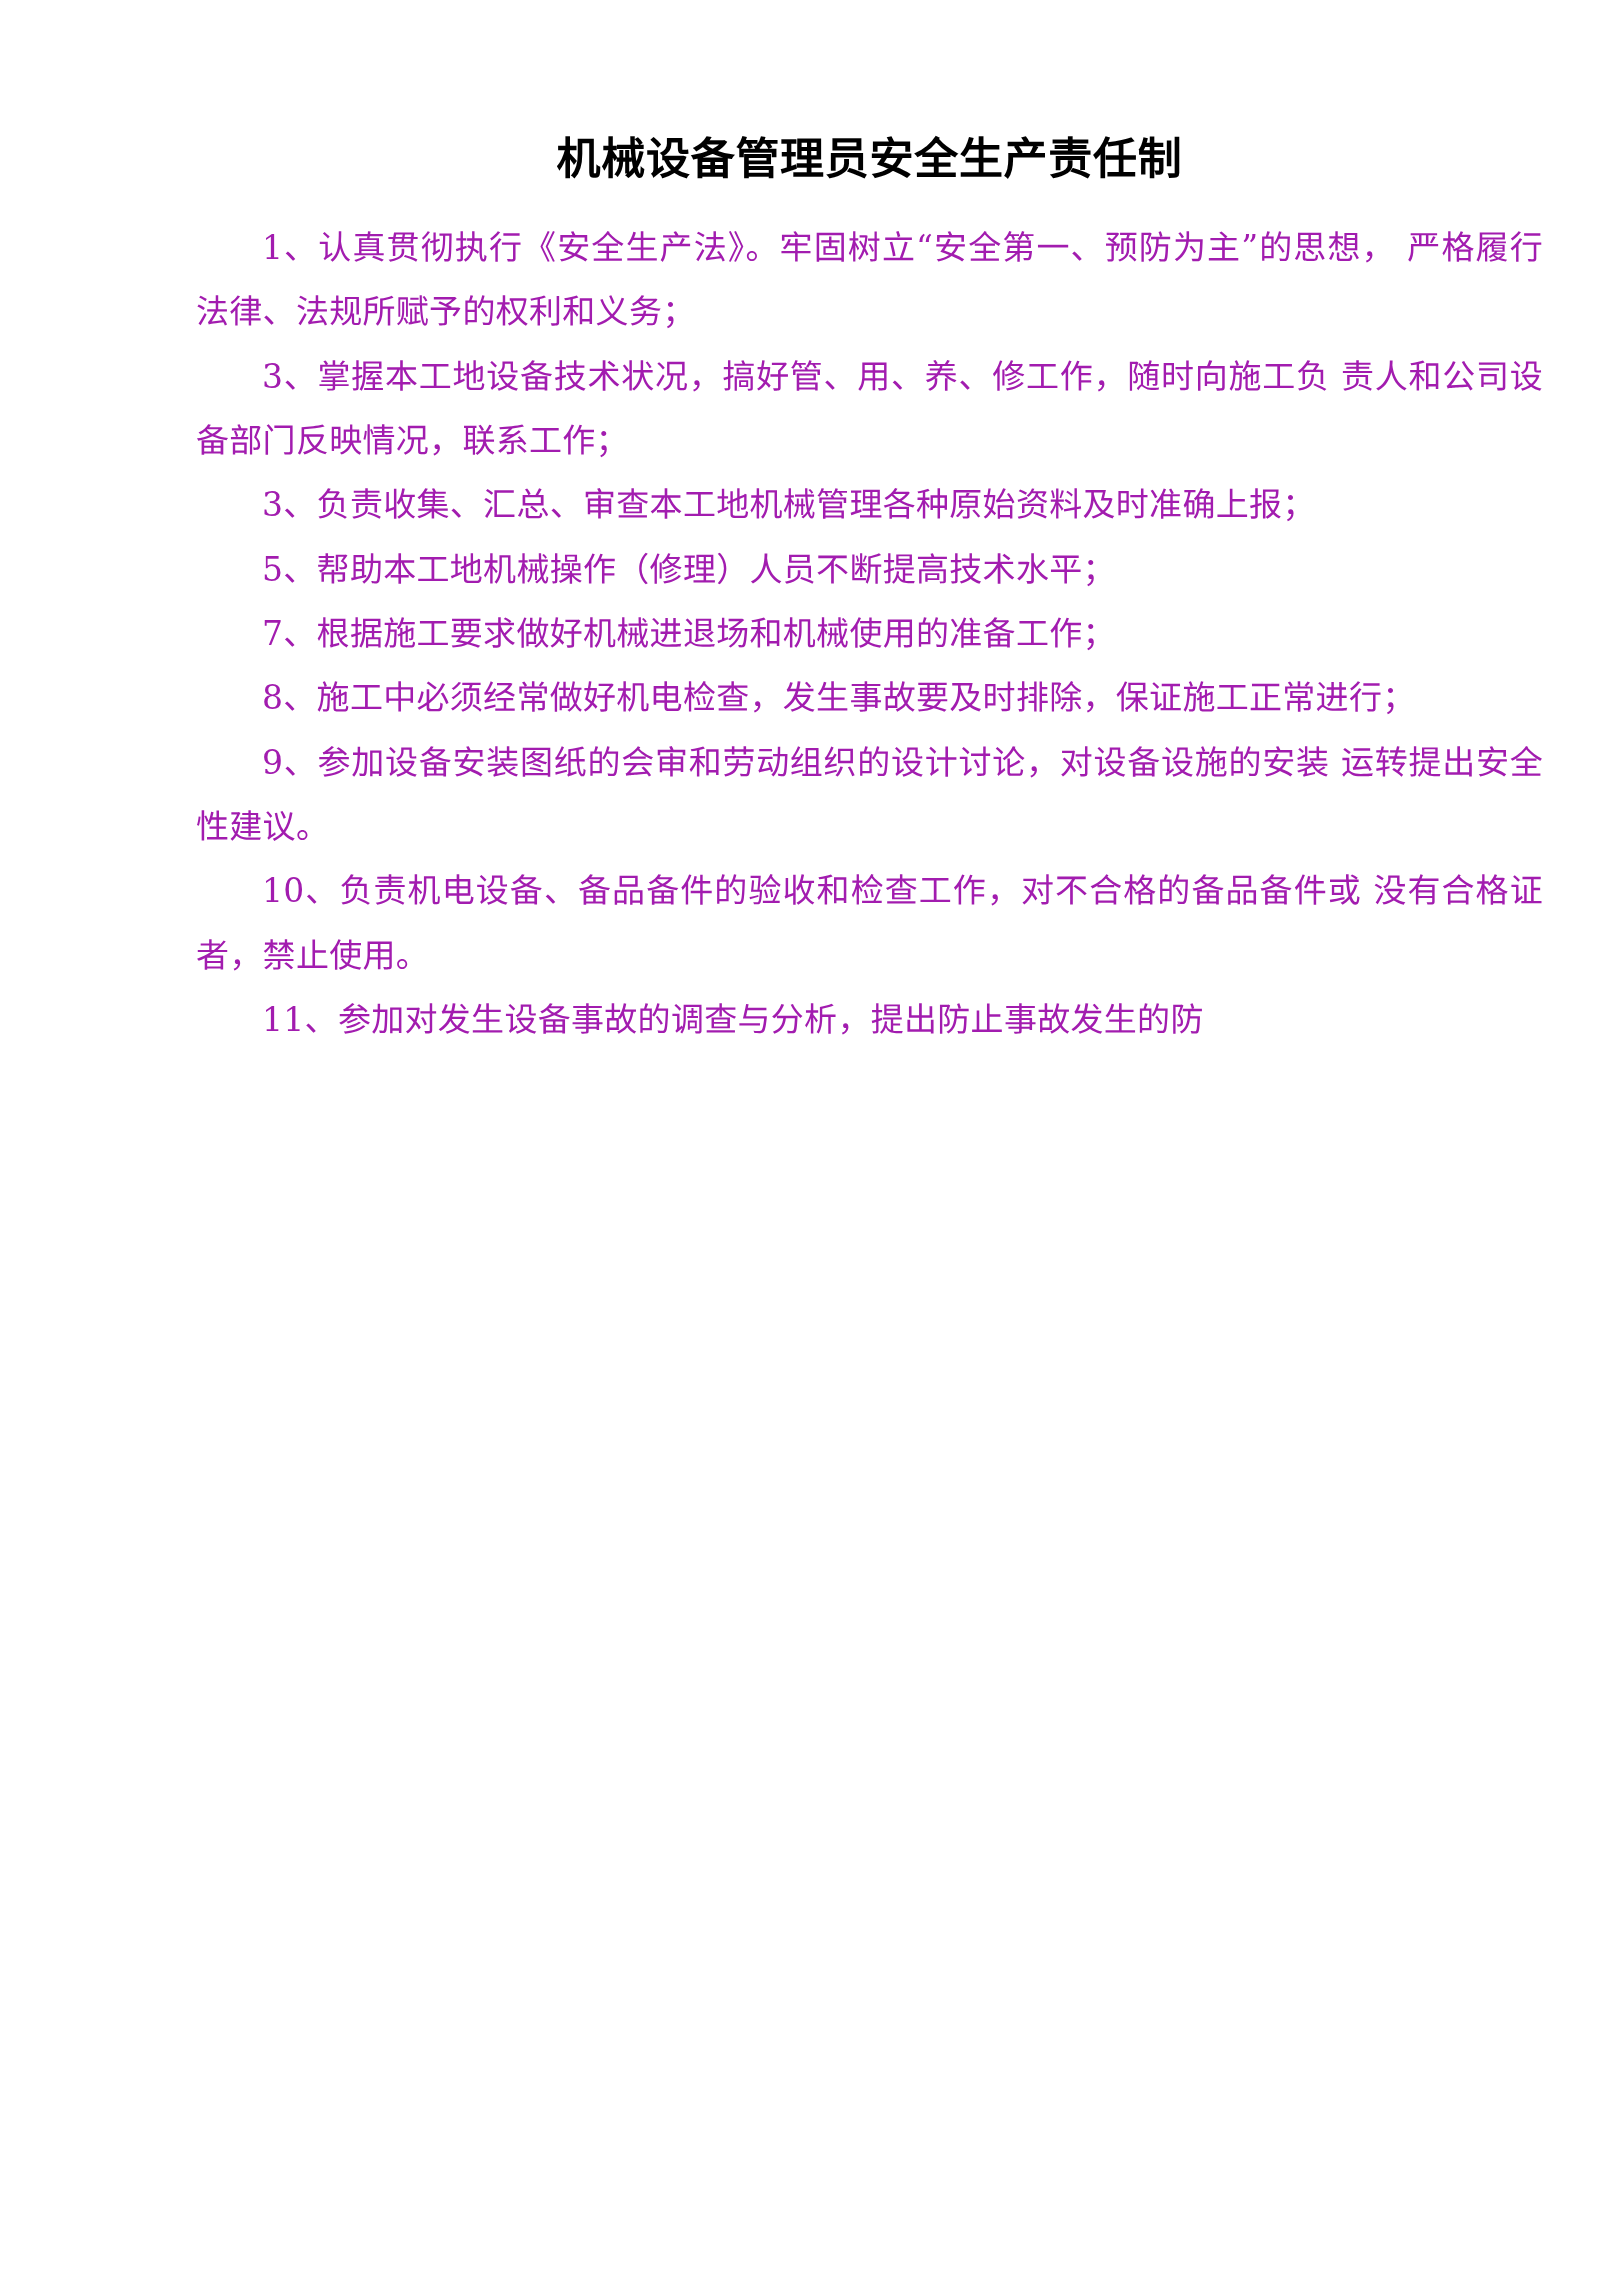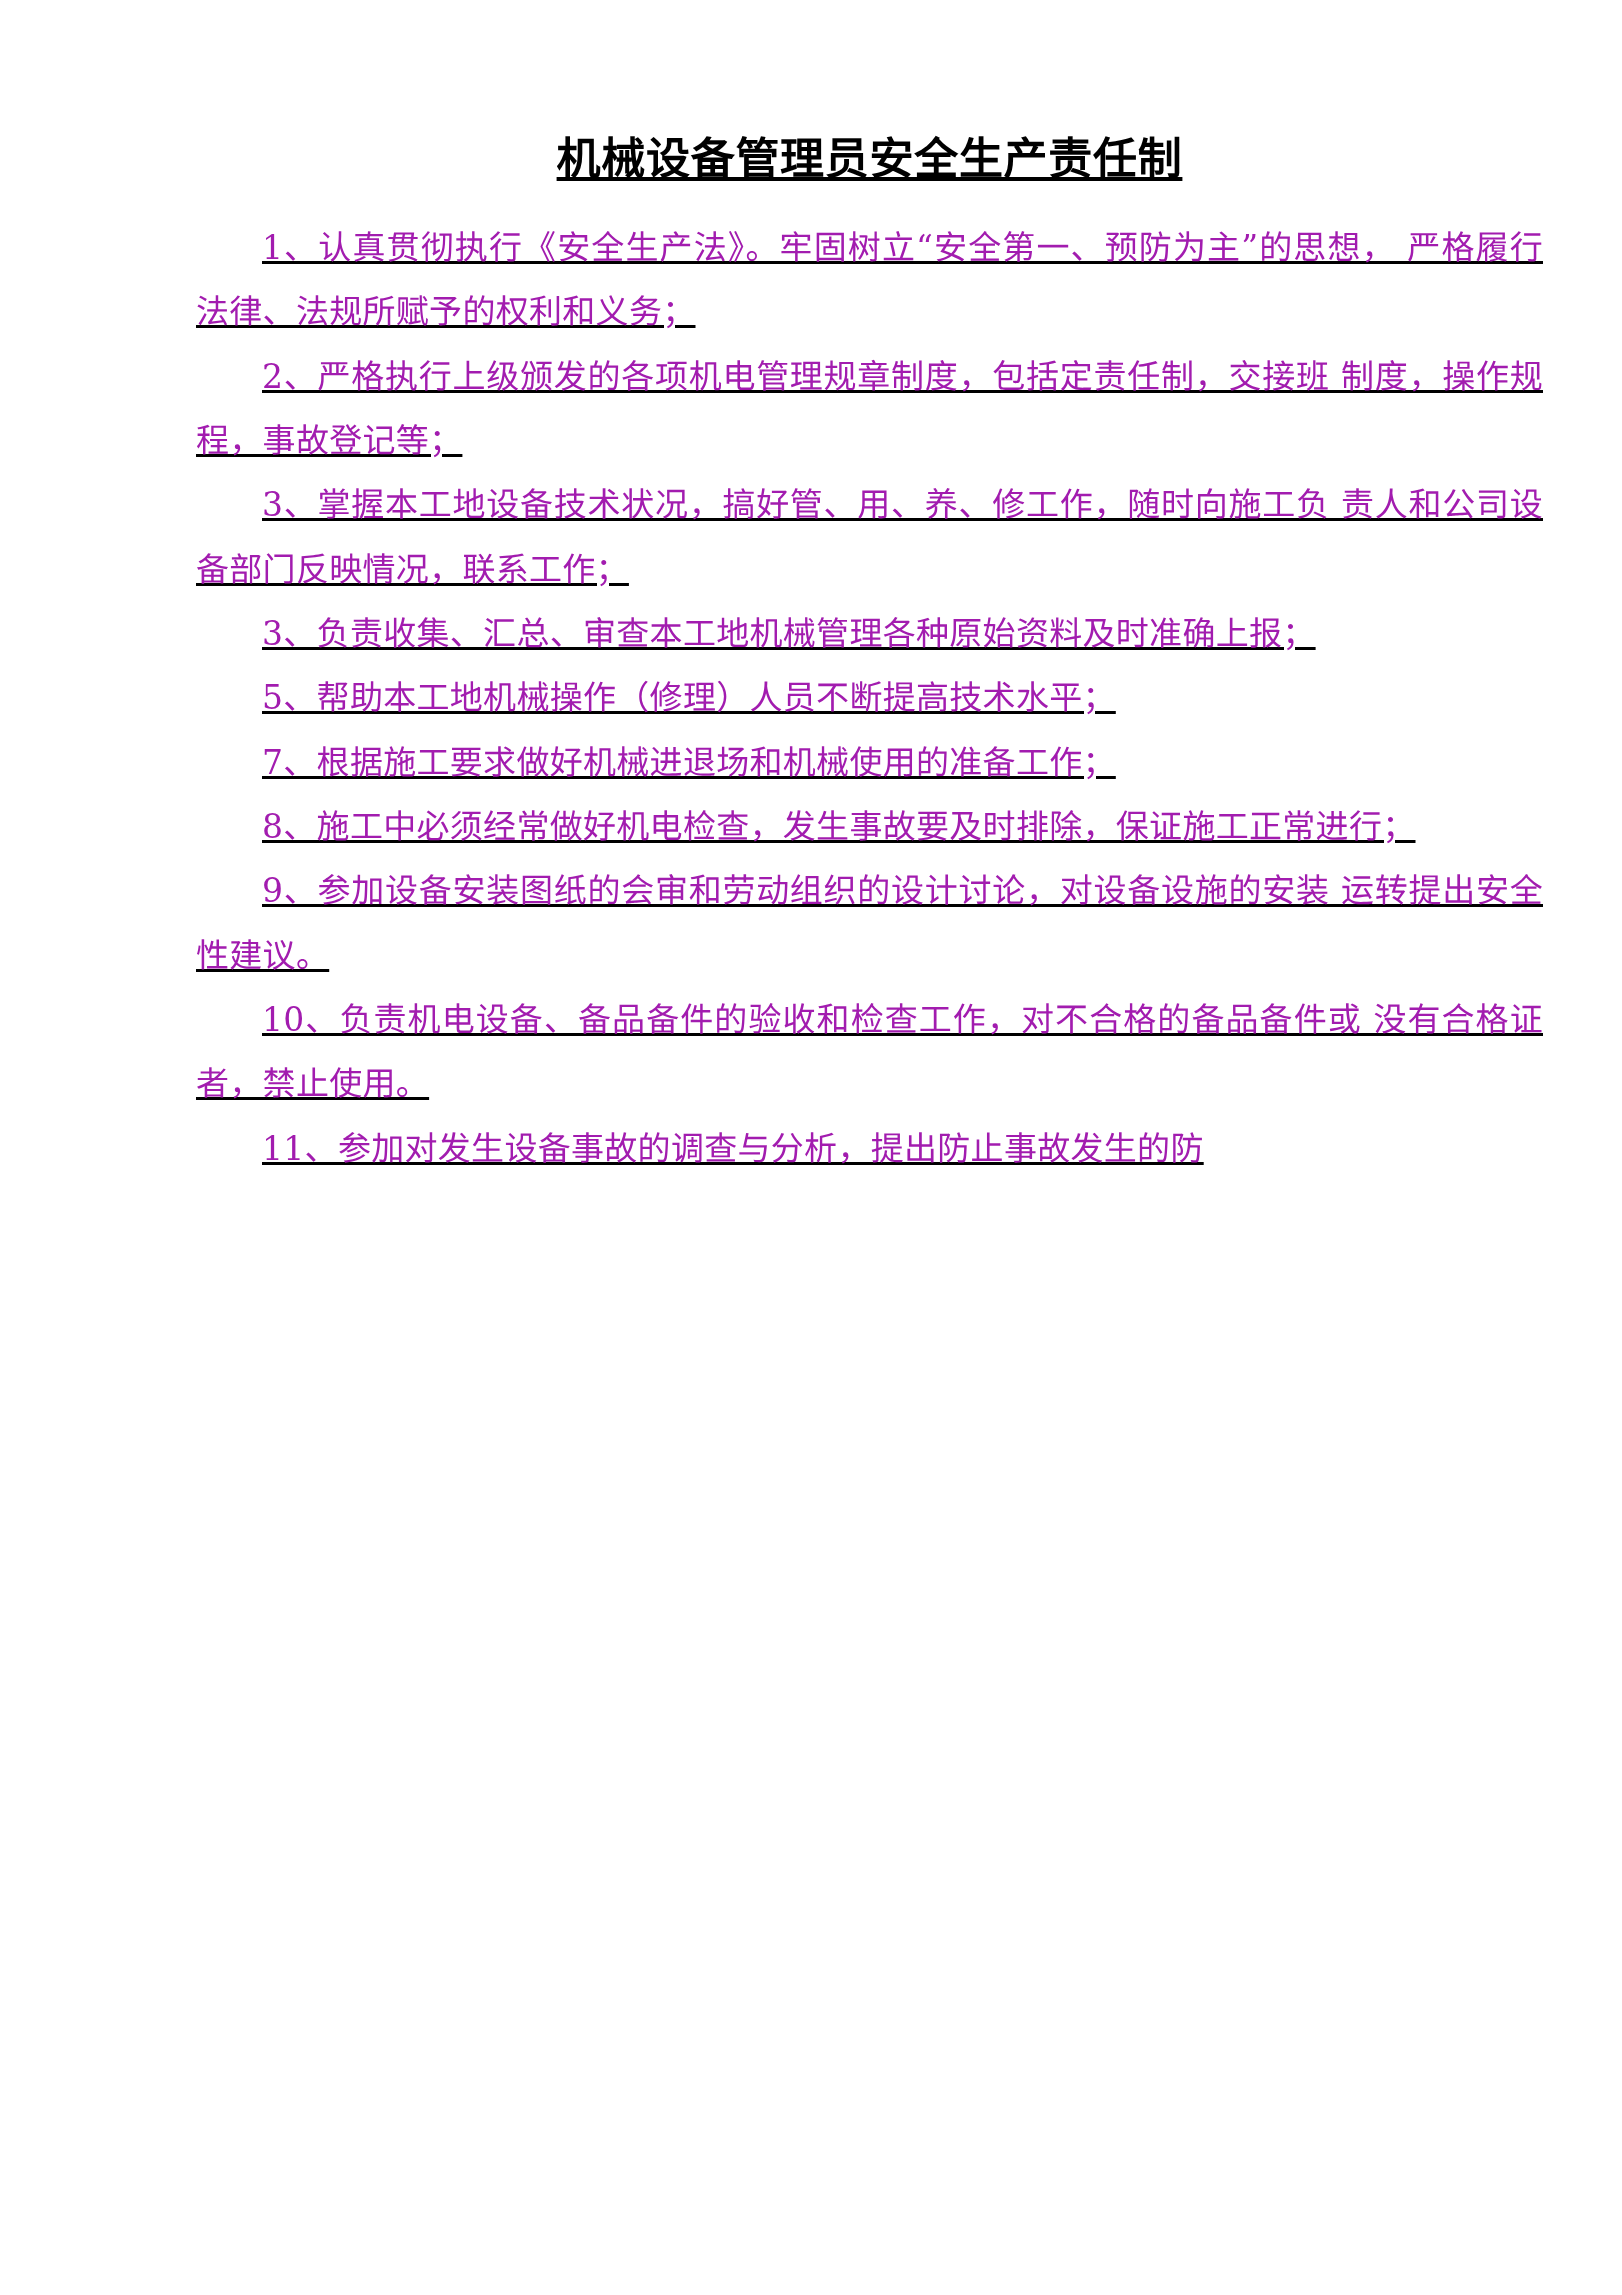--- a/index.html
+++ b/index.html
@@ -10,21 +10,20 @@
   .page {
     position: relative;
     width: 1623px;
     height: 1660px;
     background: #ffffff;
     box-sizing: border-box;
     padding: 131px 80px 0 196px;
     font-family: "DejaVu Serif", "Liberation Serif", serif;
     color: #000000;
     overflow: hidden;
-    text-decoration: underline;
   }
   .doc-title {
     text-align: center;
     font-family: "Liberation Sans", "DejaVu Sans", sans-serif;
     font-weight: bold;
     font-size: 44px;
     line-height: 1.25;
     letter-spacing: 0.7px;
     margin: 0 0 30px 0;
     color: #000000;
@@ -45,21 +44,20 @@
     font-family: "DejaVu Serif", "Liberation Serif", serif;
   }
 </style>
 </head>
 <body>
 
 <div class="page">
   <h1 class="doc-title">机械设备管理员安全生产责任制</h1>
   <div class="body-block">
     <p class="para">1、认真贯彻执行《安全生产法》。牢固树立“安全第一、预防为主”的思想， 严格履行法律、法规所赋予的权利和义务；</p>
-    <p class="para">2、严格执行上级颁发的各项机电管理规章制度，包括定责任制，交接班 制度，操作规程，事故登记等；</p>
     <p class="para">3、掌握本工地设备技术状况，搞好管、用、养、修工作，随时向施工负 责人和公司设备部门反映情况，联系工作；</p>
     <p class="para">3、负责收集、汇总、审查本工地机械管理各种原始资料及时准确上报；</p>
     <p class="para">5、帮助本工地机械操作（修理）人员不断提高技术水平；</p>
     <p class="para">7、根据施工要求做好机械进退场和机械使用的准备工作；</p>
     <p class="para">8、施工中必须经常做好机电检查，发生事故要及时排除，保证施工正常进行；</p>
     <p class="para">9、参加设备安装图纸的会审和劳动组织的设计讨论，对设备设施的安装 运转提出安全性建议。</p>
     <p class="para">10、负责机电设备、备品备件的验收和检查工作，对不合格的备品备件或 没有合格证者，禁止使用。</p>
     <p class="para">11、参加对发生设备事故的调查与分析，提出防止事故发生的防</p>
   </div>
 </div>

